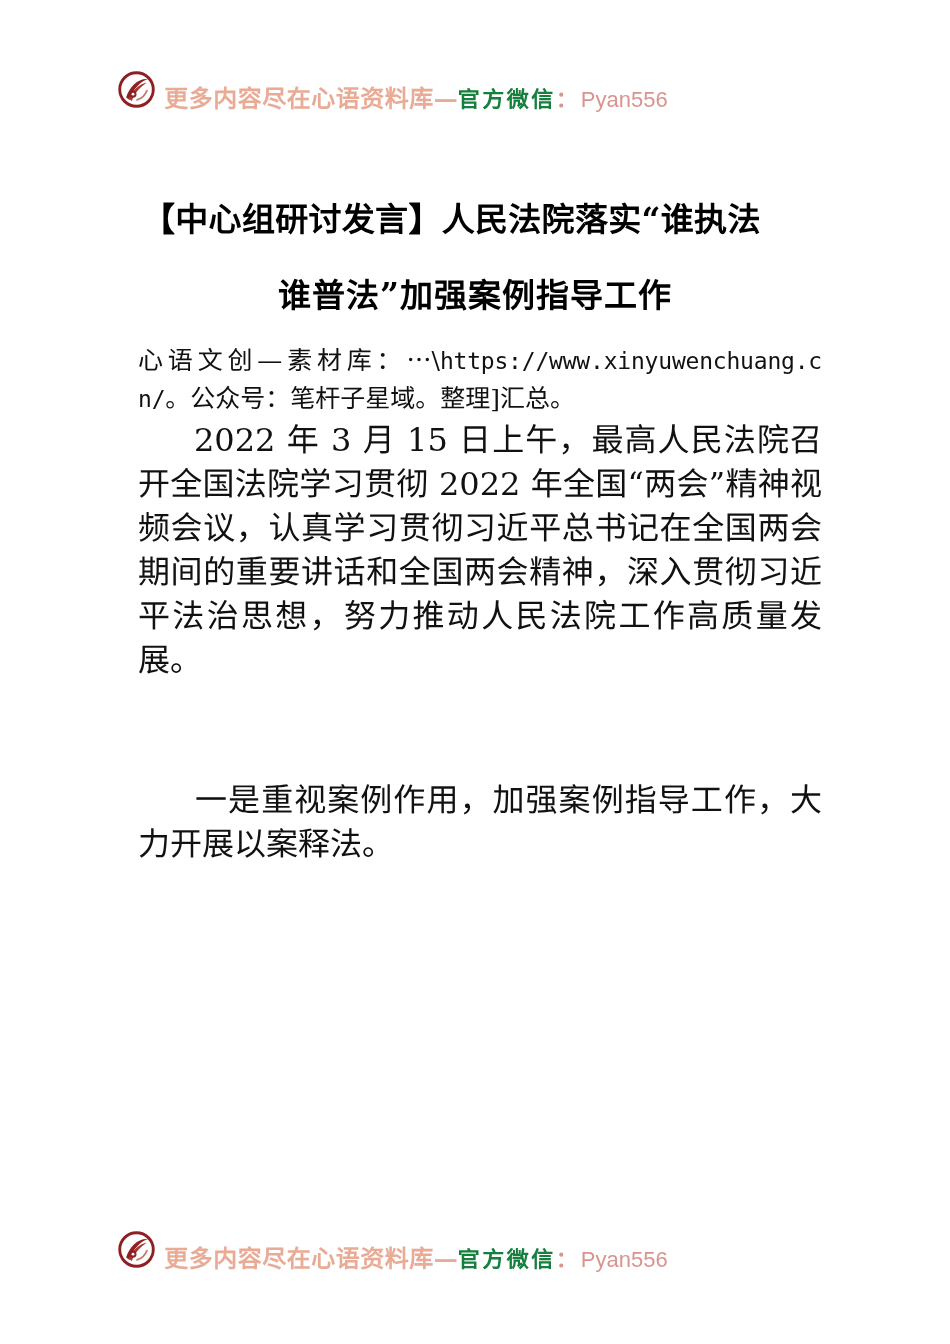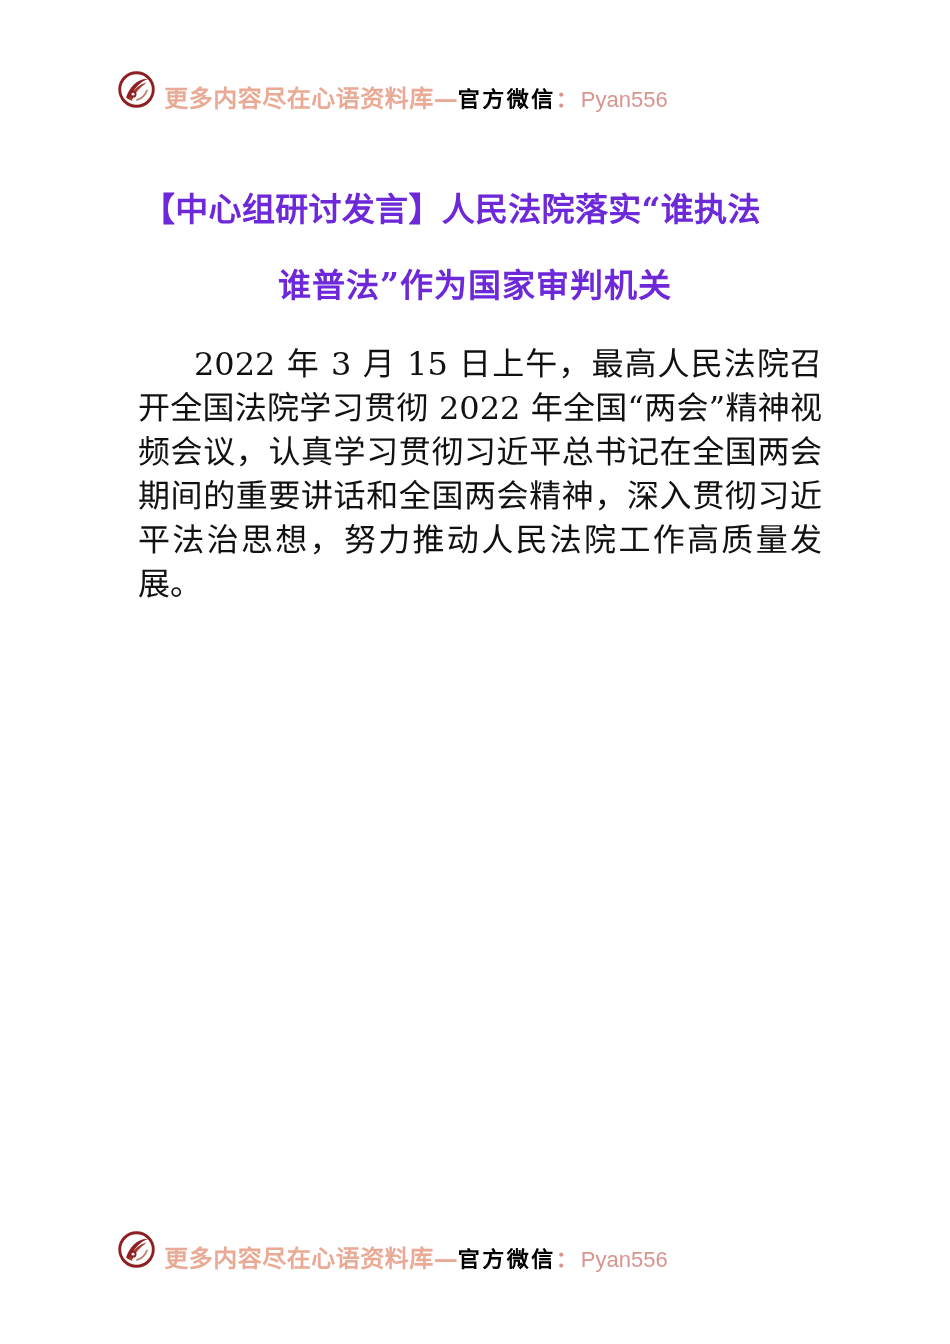--- a/index.html
+++ b/index.html
@@ -68,21 +68,21 @@
     font-weight: 700;
     font-size: 24px;
     color: #e9ab95;
   }
 
   .wm-cn2 {
     font-family: "DejaVu Serif", "Liberation Serif", serif;
     font-weight: 700;
     font-size: 22px;
     letter-spacing: 2.5px;
-    color: #000000;
+    color: #15803d;
     margin-top: 20px;
   }
 
   .wm-colon {
     font-family: "DejaVu Serif", "Liberation Serif", serif;
     font-weight: 700;
     font-size: 22px;
     color: #d7968f;
   }
 
@@ -91,30 +91,30 @@
     font-weight: 400;
     font-size: 22px;
     letter-spacing: 0px;
     color: #d9948f;
     padding-left: 3px;
   }
 
   
   .doc-title {
     position: absolute;
-    top: 150px;
+    top: 160px;
     left: 118px;
     width: 714px;
     font-family: "DejaVu Serif", "Liberation Serif", serif;
     font-weight: 700;
     font-size: 33px;
     line-height: 76px;
     text-align: center;
     letter-spacing: 0.3px;
-    color: #6d28d9;
+    color: #000000;
   }
 
   .doc-title .tline {
     display: block;
     white-space: nowrap;
   }
 
   .doc-title .tline-1 { text-align: left; padding-left: 24px; }
   .doc-title .tline-2 { text-align: center; letter-spacing: 1px; }
 
@@ -173,33 +173,35 @@
       <span class="wm-cn">更多内容尽在心语资料库</span>
       <span class="wm-dash">—</span>
       <span class="wm-cn2">官方微信</span>
       <span class="wm-colon">：</span>
       <span class="wm-id">Pyan556</span>
     </span>
   </div>
 
   <h1 class="doc-title">
     <span class="tline tline-1">【中心组研讨发言】人民法院落实“谁执法</span>
-    <span class="tline tline-2">谁普法”作为国家审判机关</span>
+    <span class="tline tline-2">谁普法”加强案例指导工作</span>
   </h1>
 
   <div class="body-block">
 
+    <p class="para source-line"><span>心语文创—素材库：⋯\</span><span class="mono">https://www.xinyuwenchuang.cn/</span><span>。公众号：笔杆子星域。整理]汇总。</span></p>
 
     <p class="para"><span class="indent"></span><span>2022 年 3 月 15 日上午，最高人民法院召开全国法院学习贯彻 2022 年全国“两会”精神视频会议，认真学习贯彻习近平总书记在全国两会期间的重要讲话和全国两会精神，深入贯彻习近平法治思想，努力推动人民法院工作高质量发展。</span></p>
 
     <div class="spacer-md"></div>
 
 
     <div class="spacer-lg"></div>
 
+    <p class="para"><span class="indent"></span><span>一是重视案例作用，加强案例指导工作，大力开展以案释法。</span></p>
 
   </div>
 
   <div class="watermark watermark-bottom">
     <svg class="wm-logo" viewBox="0 0 64 64" aria-hidden="true">
       <circle cx="32" cy="32" r="29" fill="none" stroke="#8e1f22" stroke-width="5"></circle>
       <path d="M14 46 C20 26, 36 12, 52 14 C40 18, 26 30, 20 50 Z" fill="#8e1f22"></path>
       <path d="M22 44 C28 30, 40 20, 50 18 C38 26, 30 36, 26 48 Z" fill="#ffffff"></path>
       <path d="M18 48 C26 32, 38 22, 50 20 C36 30, 28 40, 24 52 Z" fill="#a63a32"></path>
       <circle cx="26" cy="40" r="6" fill="#8e1f22"></circle>

